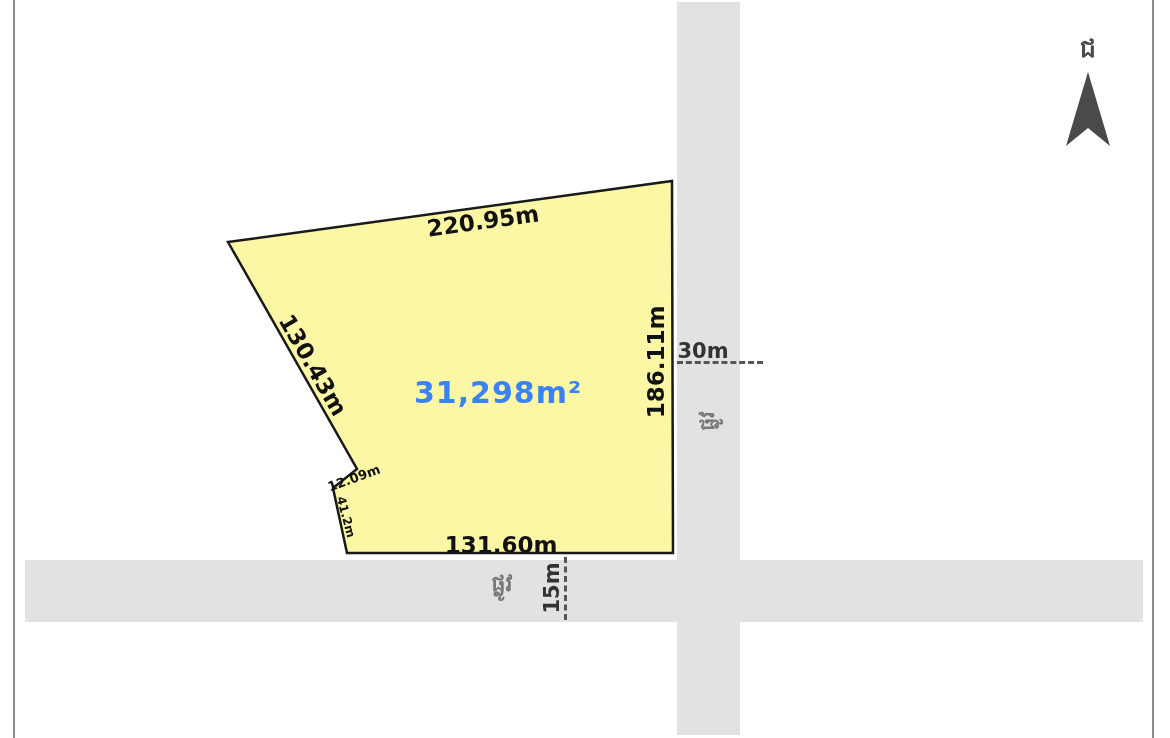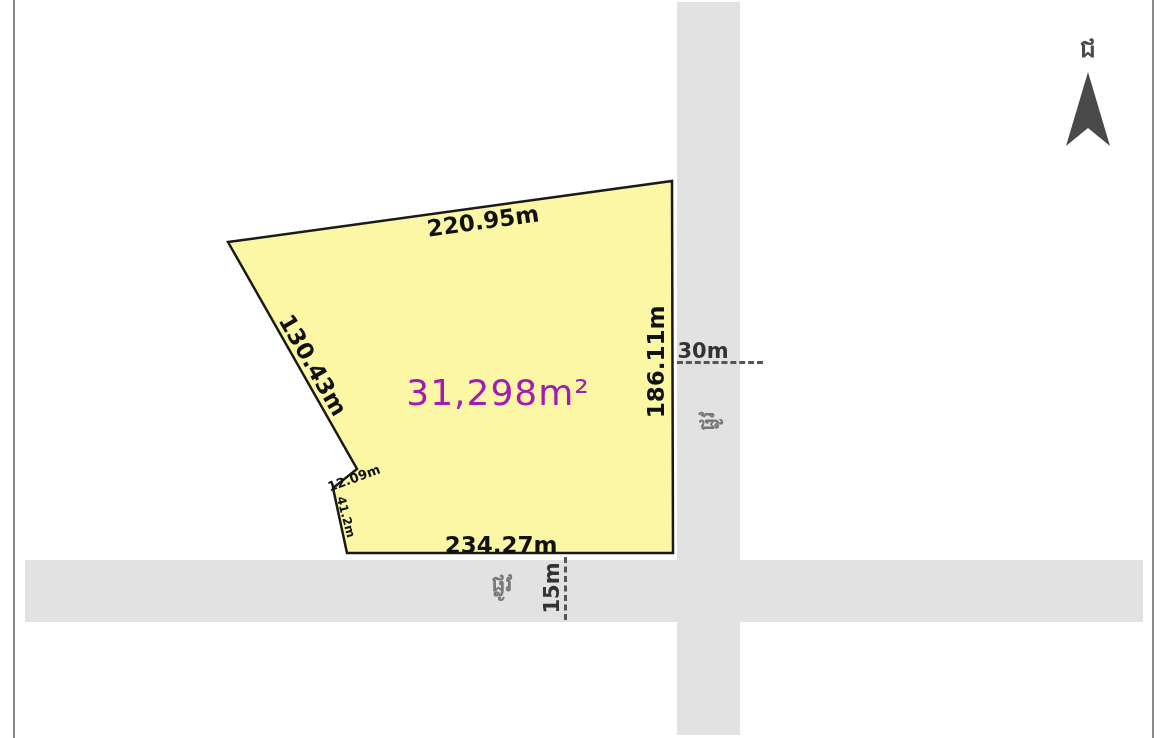--- a/index.html
+++ b/index.html
@@ -25,21 +25,21 @@
     transform:translate(-50%,-50%);
   }
   #lbl-top    {left:483px;top:221px;font-size:23px;transform:translate(-50%,-50%) rotate(-8deg);}
   #lbl-left   {left:313px;top:365px;font-size:23px;transform:translate(-50%,-50%) rotate(60deg);}
   #lbl-right  {left:656px;top:362px;font-size:23px;transform:translate(-50%,-50%) rotate(-90deg);}
   #lbl-bottom {left:501px;top:545px;font-size:23px;}
   #lbl-notch-upper{left:354px;top:478px;font-size:13px;transform:translate(-50%,-50%) rotate(-20deg);}
   #lbl-notch-lower{left:346px;top:517px;font-size:12px;transform:translate(-50%,-50%) rotate(75deg);}
   #lbl-area{
     left:498px;top:392px;
-    font-size:36px;font-weight:normal;color:#a21caf;letter-spacing:1px;
+    font-size:30px;font-weight:bold;color:#3b82f6;letter-spacing:1px;
   }
   .road-width-lbl{color:#333;font-weight:600;font-size:21px;}
   #lbl-vroad-width{left:703px;top:351px;}
   #lbl-hroad-width{left:552px;top:588px;transform:translate(-50%,-50%) rotate(-90deg);}
   .road-name-lbl{color:#777;font-weight:600;}
   #lbl-vroad-name{left:709px;top:421px;font-size:20px;transform:translate(-50%,-50%) rotate(-90deg);}
   #lbl-hroad-name{left:502px;top:586px;font-size:22px;}
   .dash-h{position:absolute;border-top:3px dashed #555;height:0;}
   .dash-v{position:absolute;border-left:3px dashed #555;width:0;}
   #dash-vroad{left:677px;top:361px;width:86px;}
@@ -62,21 +62,21 @@
   <div id="road-vertical" class="road"></div>
   <div id="road-horizontal" class="road"></div>
 
   <svg id="parcel-svg" width="1170" height="738" viewBox="0 0 1170 738">
     <polygon points="228,242 672,181 673,553 347,553 333,488 357,469" fill="#fbf7a5" stroke="#1a1a1a" stroke-width="2.5" stroke-linejoin="miter"></polygon>
   </svg>
 
   <div id="lbl-top" class="lbl">220.95m</div>
   <div id="lbl-left" class="lbl">130.43m</div>
   <div id="lbl-right" class="lbl">186.11m</div>
-  <div id="lbl-bottom" class="lbl">234.27m</div>
+  <div id="lbl-bottom" class="lbl">131.60m</div>
   <div id="lbl-notch-upper" class="lbl">12.09m</div>
   <div id="lbl-notch-lower" class="lbl">41.2m</div>
 
   <div id="lbl-area" class="lbl">31,298m²</div>
 
   <div id="dash-vroad" class="dash-h"></div>
   <div id="lbl-vroad-width" class="lbl road-width-lbl">30m</div>
   <div id="lbl-vroad-name" class="lbl road-name-lbl">ផ្លូវ</div>
 
   <div id="dash-hroad" class="dash-v"></div>

